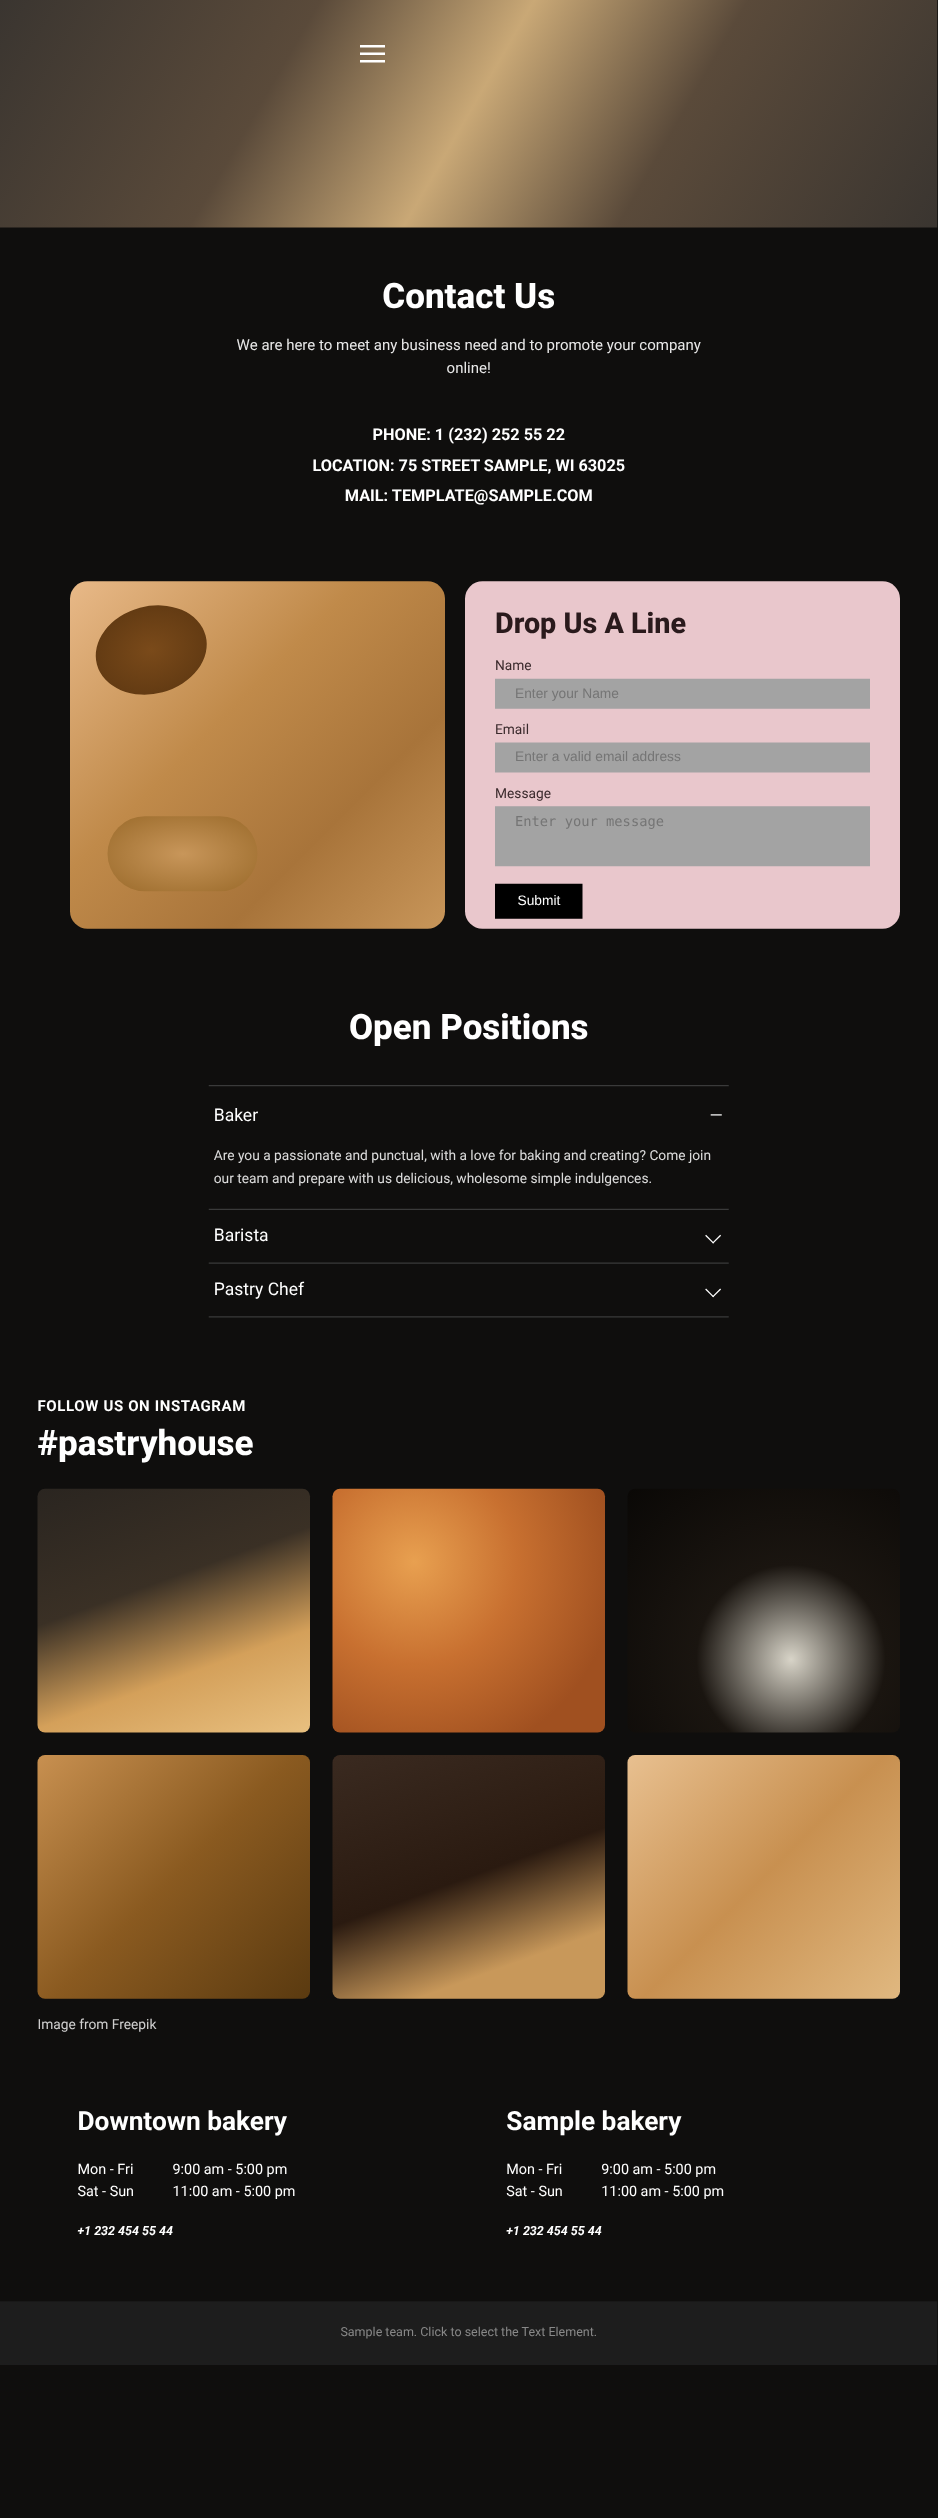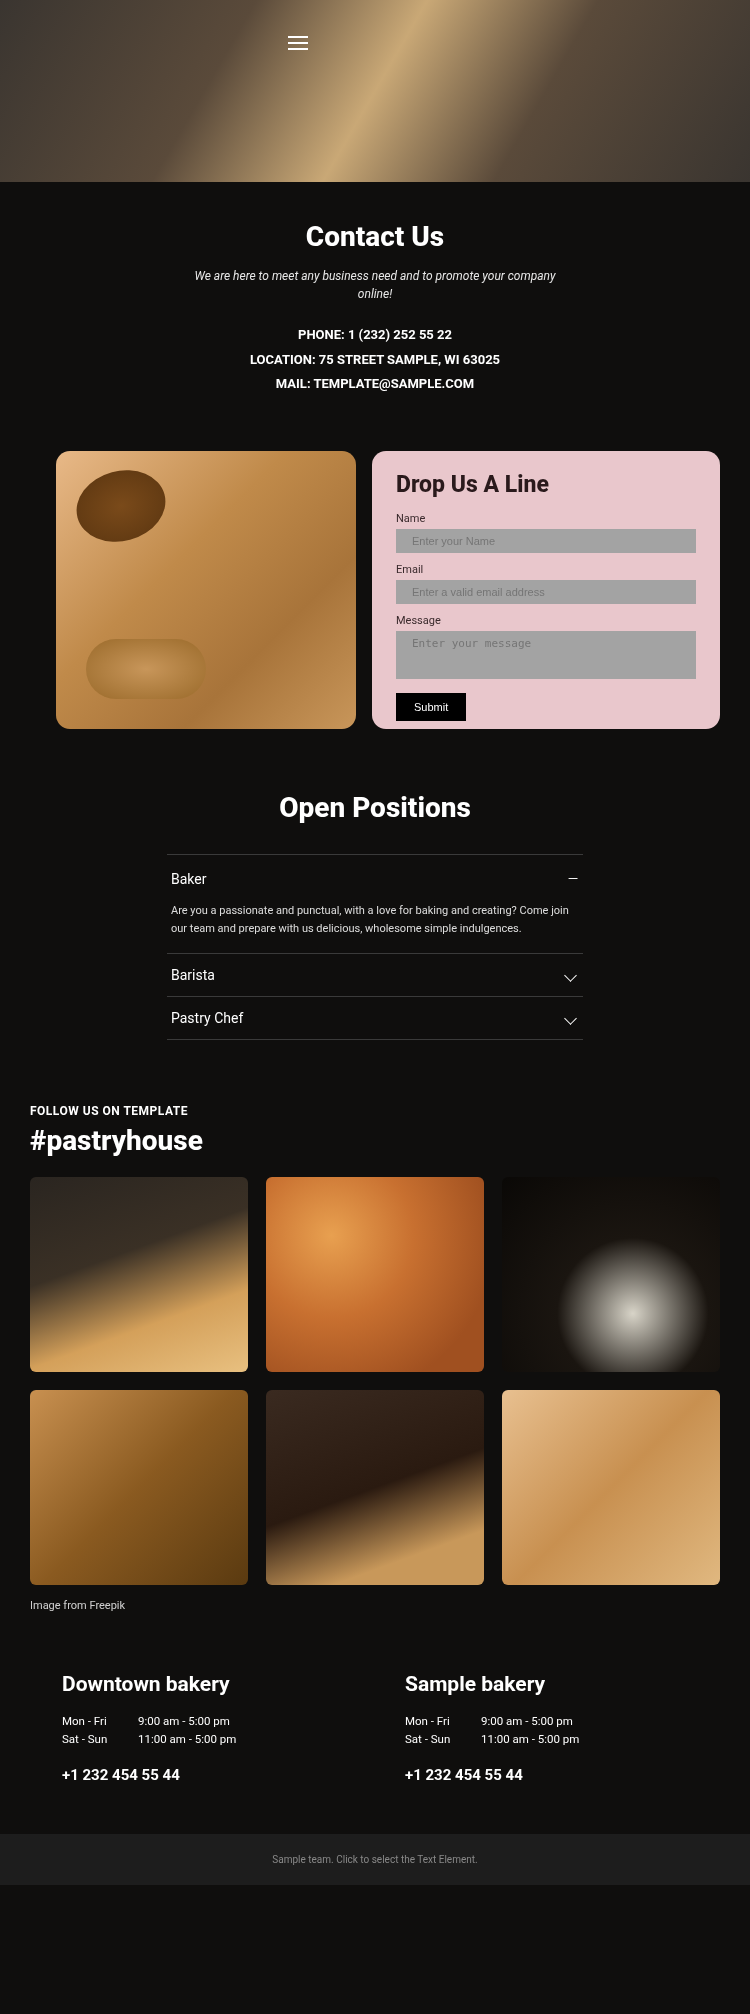--- a/index.html
+++ b/index.html
@@ -2,21 +2,21 @@
 <html><head>
 <meta charset="utf-8">
 <style>
 * { margin:0; padding:0; box-sizing:border-box; }
 body { background:#0f0e0d; color:#fff; font-family:-apple-system,BlinkMacSystemFont,"Segoe UI",Roboto,sans-serif; width:750px; }
 .hero { height:182px; background:linear-gradient(120deg,#3a3530 0%,#5a4a3a 30%,#c9a876 50%,#5a4a3a 70%,#3a3530 100%); position:relative; }
 .menu-icon { position:absolute; top:36px; left:288px; width:20px; height:14px; display:flex; flex-direction:column; justify-content:space-between; cursor:pointer; }
 .menu-icon span { display:block; height:2px; background:#fff; width:100%; }
 .contact-section { text-align:center; padding:38px 30px 0; }
 .contact-section h1 { font-size:28px; font-weight:800; margin-bottom:14px; }
-.contact-section .tagline { font-size:12px; opacity:0.9; line-height:1.5; max-width:380px; margin:0 auto 20px;font-style:italic; }
+.contact-section .tagline { font-size:12px; opacity:0.9; line-height:1.5; max-width:380px; margin:0 auto 34px; }
 .contact-info { font-size:13px; font-weight:700; line-height:1.9; }
 .form-row { display:flex; gap:16px; padding:54px 30px 0;margin-left:26px; }
 .bread-card, .form-card { flex:1; border-radius:14px; height:278px; }
 .bread-card { background:linear-gradient(135deg,#e8b988 0%,#c08a4a 40%,#a8743a 70%,#c8965a 100%); position:relative; overflow:hidden; }
 .bread-card::before,.bread-card::after{content:"";position:absolute;border-radius:50%;}
 .bread-card::before{width:90px;height:70px;background:radial-gradient(ellipse,#7a4a1a,#5a3510);top:20px;left:20px;transform:rotate(-15deg);}
 .bread-card::after{width:120px;height:60px;background:radial-gradient(ellipse,#c8965a,#9a6a2a);bottom:30px;left:30px;border-radius:40px;}
 .form-card { background:#e9c7cc; padding:20px 24px; color:#2a1a1c; }
 .form-card h2 { font-size:23px; font-weight:800; margin-bottom:14px; }
 .form-card label { font-size:11px; display:block; margin-bottom:4px; color:#3a2a2c; }
@@ -42,21 +42,21 @@
 .t3{background:radial-gradient(circle at 60% 70%,#d8d4c8 0%,#1a1510 40%,#0a0806 100%);}
 .t4{background:linear-gradient(135deg,#c89050 0%,#8a5a20 50%,#5a3a10 100%);}
 .t5{background:linear-gradient(160deg,#3a2a20 0%,#2a1a10 50%,#c8985a 80%);}
 .t6{background:linear-gradient(135deg,#e8c090 0%,#c89050 50%,#e0b880 100%);}
 .credit { font-size:11px; margin-top:14px; opacity:0.8; }
 .locations { display:flex; gap:60px; padding:60px 62px 50px; }
 .loc { flex:1; }
 .loc h3 { font-size:21px; font-weight:700; margin-bottom:16px; }
 .hours-row { display:flex; gap:12px; font-size:11.5px; line-height:1.6; }
 .hours-row .d{width:64px;}
-.loc .phone { font-size:15px; font-weight:700; margin-top:18px; }
+.loc .phone { font-size:10px; font-weight:700; margin-top:18px;font-style:italic; }
 .footer { background:#1d1d1d; padding:20px; text-align:center; font-size:10px; color:#888; }
 </style>
 </head>
 <body>
 
 <div class="hero">
   <div class="menu-icon">
     <span></span>
       <span></span>
       <span></span>
@@ -106,21 +106,21 @@
     <div class="acc-item">
       <div class="acc-head">
         <span>Pastry Chef</span>
         <span class="chev"></span>
       </div>
     </div>
   </div>
 </section>
 
 <section class="insta">
-  <div class="follow">FOLLOW US ON TEMPLATE</div>
+  <div class="follow">FOLLOW US ON INSTAGRAM</div>
   <h2>#pastryhouse</h2>
   <div class="grid">
     <div class="tile t1"></div>
     <div class="tile t2"></div>
     <div class="tile t3"></div>
     <div class="tile t4"></div>
     <div class="tile t5"></div>
     <div class="tile t6"></div>
   </div>
   <div class="credit">Image from Freepik</div>

